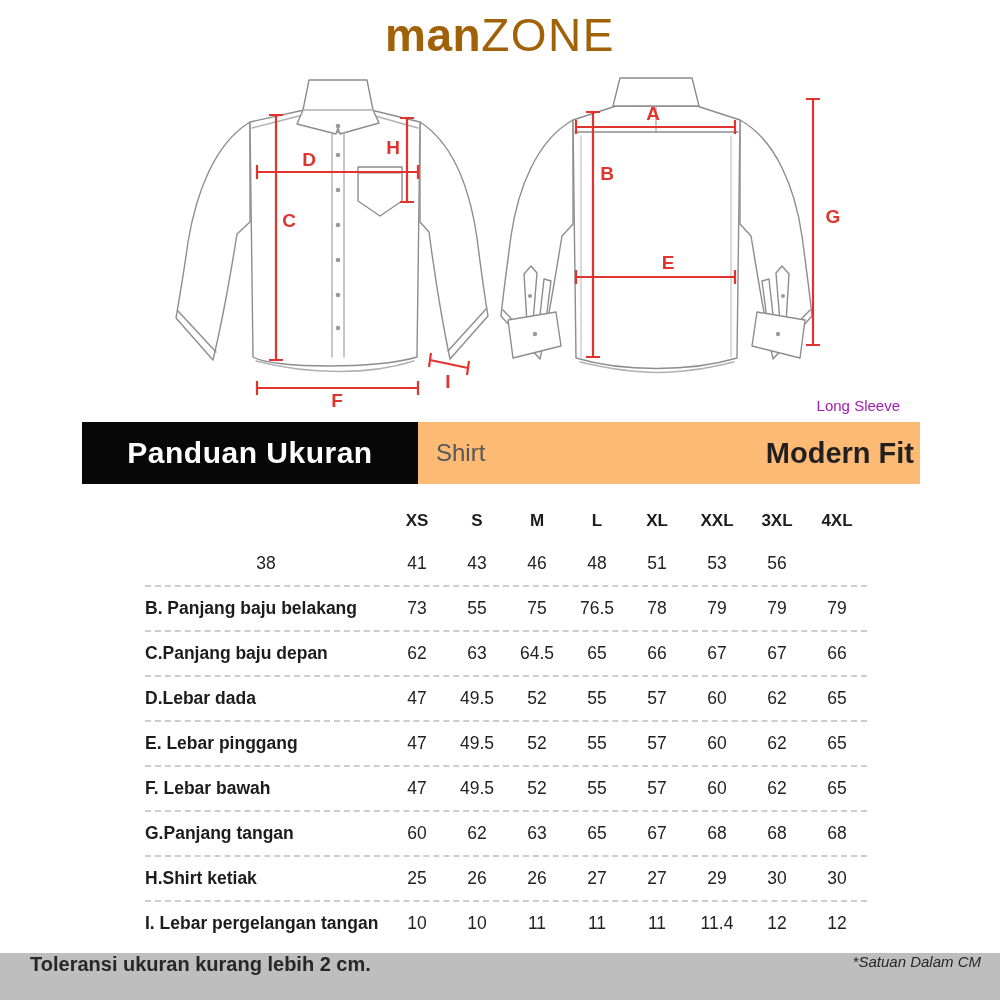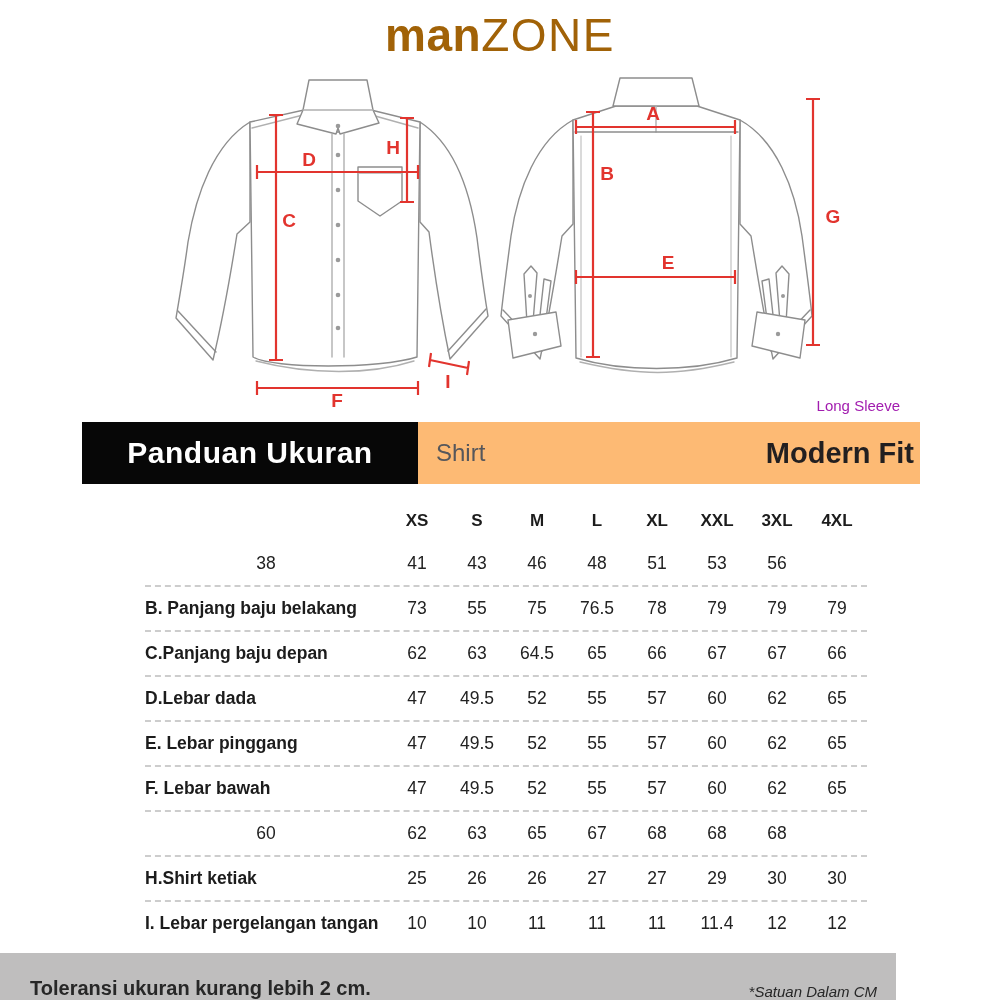--- a/index.html
+++ b/index.html
@@ -26,22 +26,22 @@
   
   .size-table{position:absolute;left:145px;top:499px;}
   .trow{display:grid;grid-template-columns:242px repeat(8,60px);height:43px;align-items:center;}
   .trow.data{border-bottom:2px dashed #cdcdcd;}
   .trow.data:last-child{border-bottom:none;}
   .cell{text-align:center;white-space:nowrap;}
   .col-h{font-weight:700;font-size:17px;}
   .rlabel{text-align:left;font-weight:700;font-size:17.5px;}
   .val{font-size:17.5px;color:#222222;}
   
-  .footer{position:absolute;top:953px;left:0;width:896px;height:47px;background:#bfbebe;
-          display:flex;align-items:flex-end;}
+  .footer{position:absolute;top:953px;left:0;width:1000px;height:47px;background:#bfbebe;
+          display:flex;align-items:flex-start;}
   .footer .tol{margin-left:30px;font-size:20px;font-weight:700;color:#272727;}
   .footer .unit{margin-left:auto;margin-right:19px;font-size:15px;font-style:italic;color:#272727;}
 </style>
 </head>
 <body>
 
 <div class="logo"><span class="b">man</span><span class="l">ZONE</span></div>
 
 <svg class="diagram-svg" width="1000" height="350" viewBox="0 0 1000 350">
 
@@ -226,20 +226,21 @@
         <div class="cell val">47</div>
         <div class="cell val">49.5</div>
         <div class="cell val">52</div>
         <div class="cell val">55</div>
         <div class="cell val">57</div>
         <div class="cell val">60</div>
         <div class="cell val">62</div>
         <div class="cell val">65</div>
       </div>
       <div class="trow data">
+        <div class="cell rlabel">G.Panjang tangan</div>
         <div class="cell val">60</div>
         <div class="cell val">62</div>
         <div class="cell val">63</div>
         <div class="cell val">65</div>
         <div class="cell val">67</div>
         <div class="cell val">68</div>
         <div class="cell val">68</div>
         <div class="cell val">68</div>
       </div>
       <div class="trow data">

